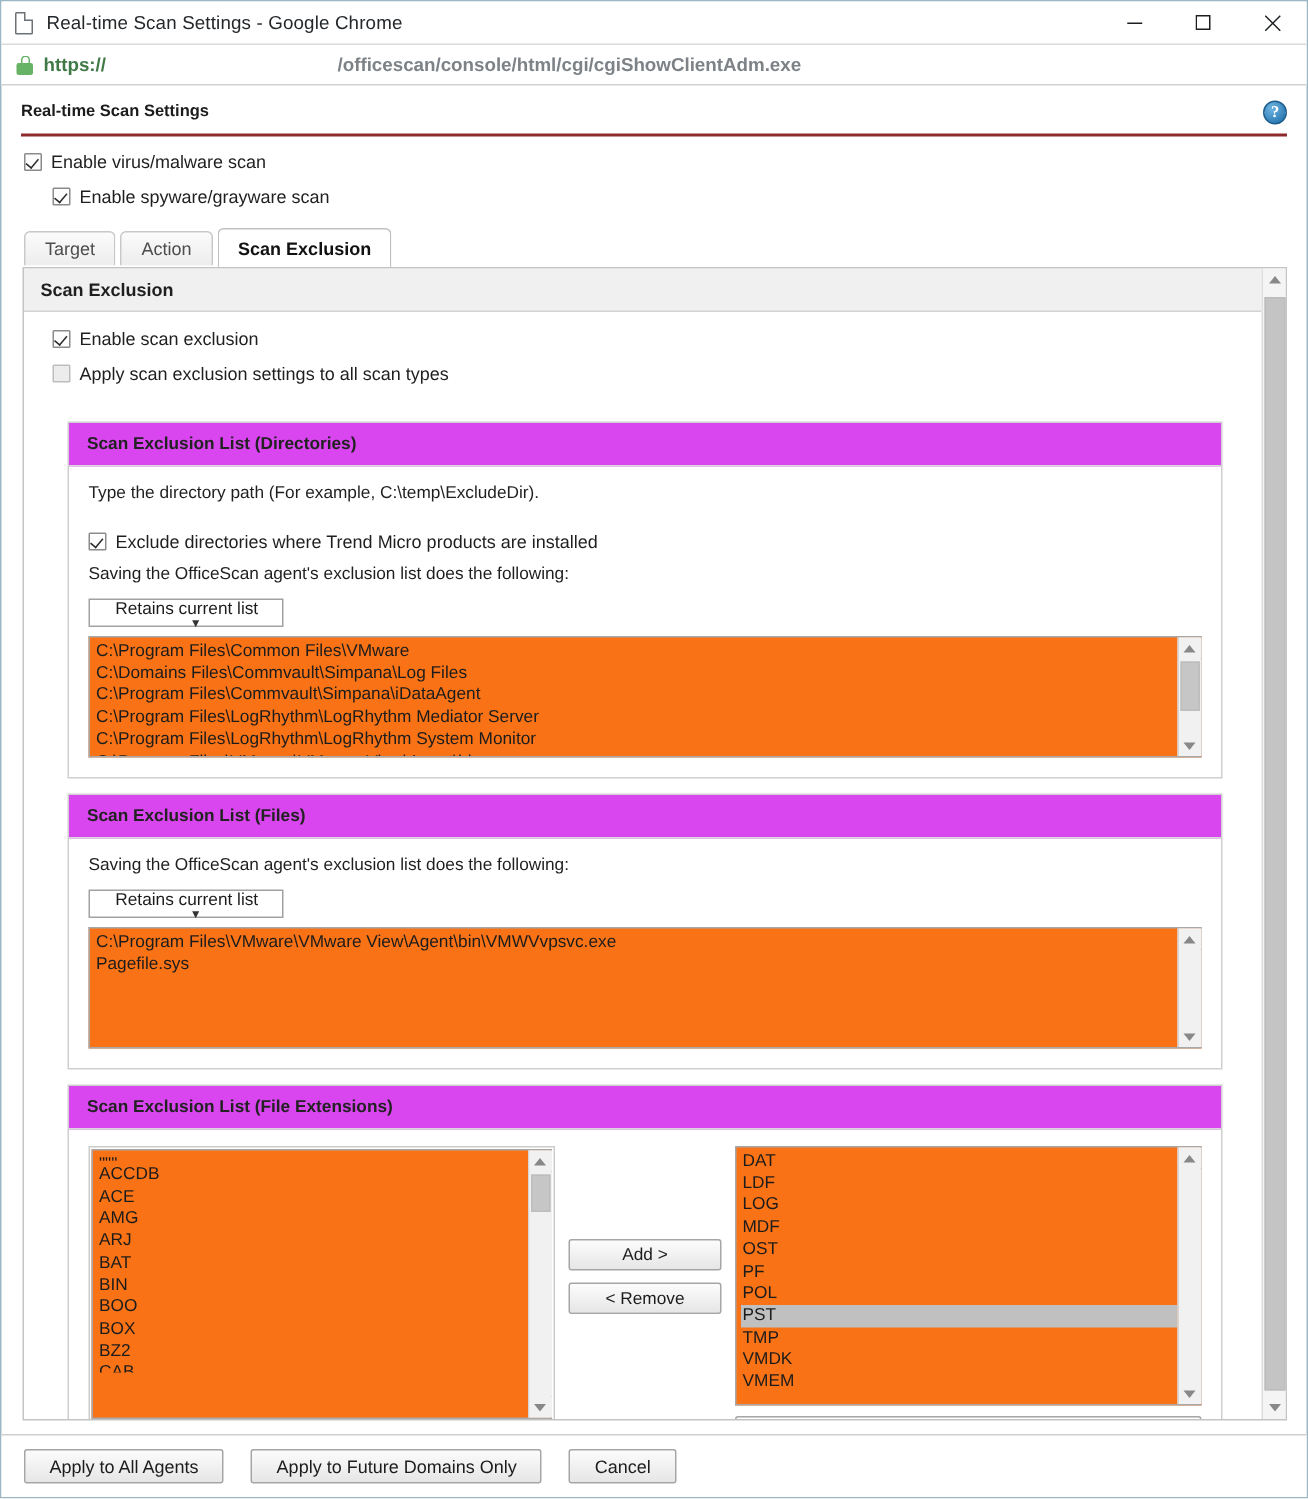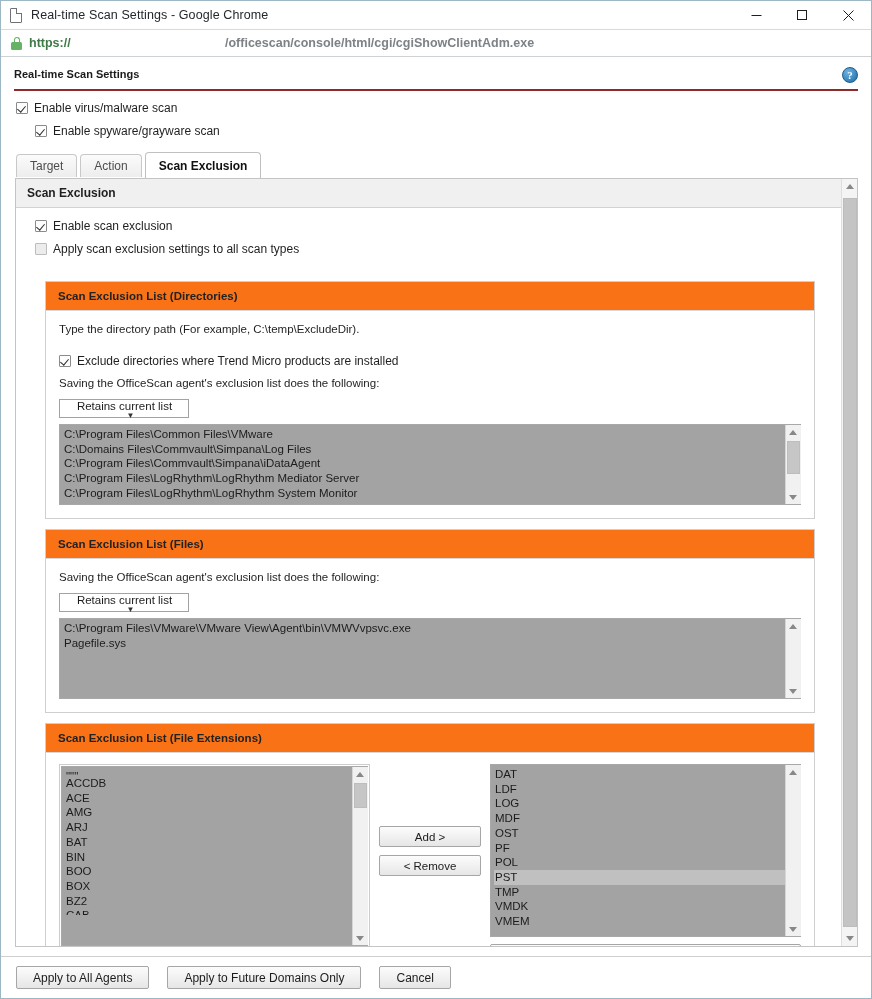--- a/index.html
+++ b/index.html
@@ -199,21 +199,21 @@
 
   .section-checks { padding: 11px 0 6px 19px; }
 
   
   .panel {
     margin: 10px 26px 0 29px;
     border: 1px solid #cfcfcf;
     background: #ffffff;
   }
   .panel-head {
-    background: #f97316;
+    background: #d946ef;
     border-bottom: 1px solid #d8d8d8;
     font-size: 11.5px; font-weight: bold;
     color: #222;
     padding: 8px 10px 8px 12px;
   }
   .panel-body { padding: 12px 13px 13px 13px; }
 
   .hint {
     font-size: 11.5px; color: #1f1f1f;
     margin-bottom: 19px;
@@ -234,21 +234,21 @@
   .sel .sel-val { flex: 1 1 auto; }
   .sel .caret {
     margin-left: 12px;
     font-size: 8px; color: #333;
     line-height: 1;
   }
 
   
   .listbox {
     border: 1px solid #a8a8a8;
-    background: #a3a3a3;
+    background: #f97316;
     display: flex;
     position: relative;
   }
   .listbox .lb-items {
     flex: 1 1 auto;
     padding: 2px 0 2px 3px;
     overflow: hidden;
   }
   .lb-item {
     font-size: 11.5px;

